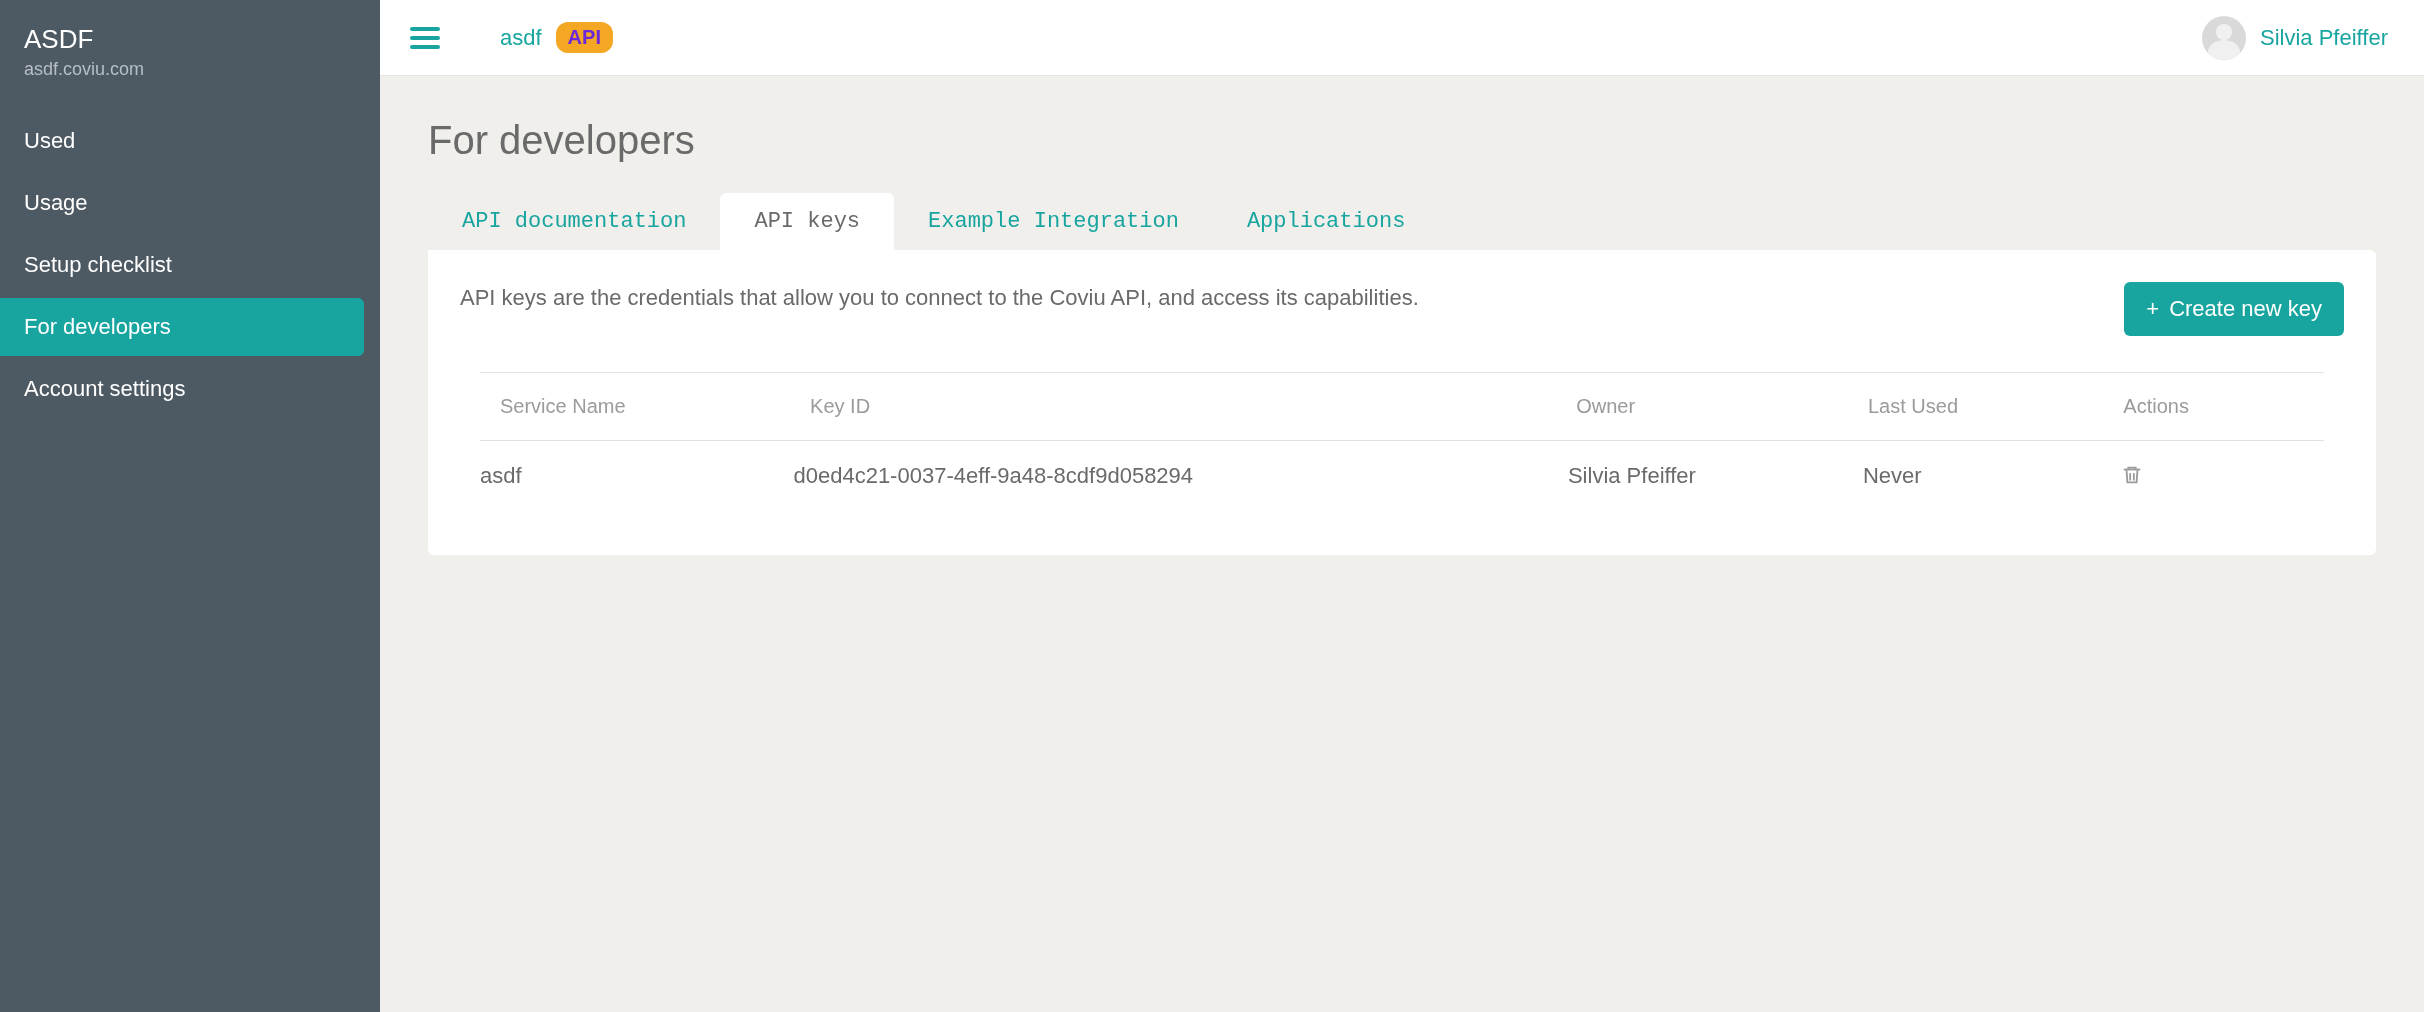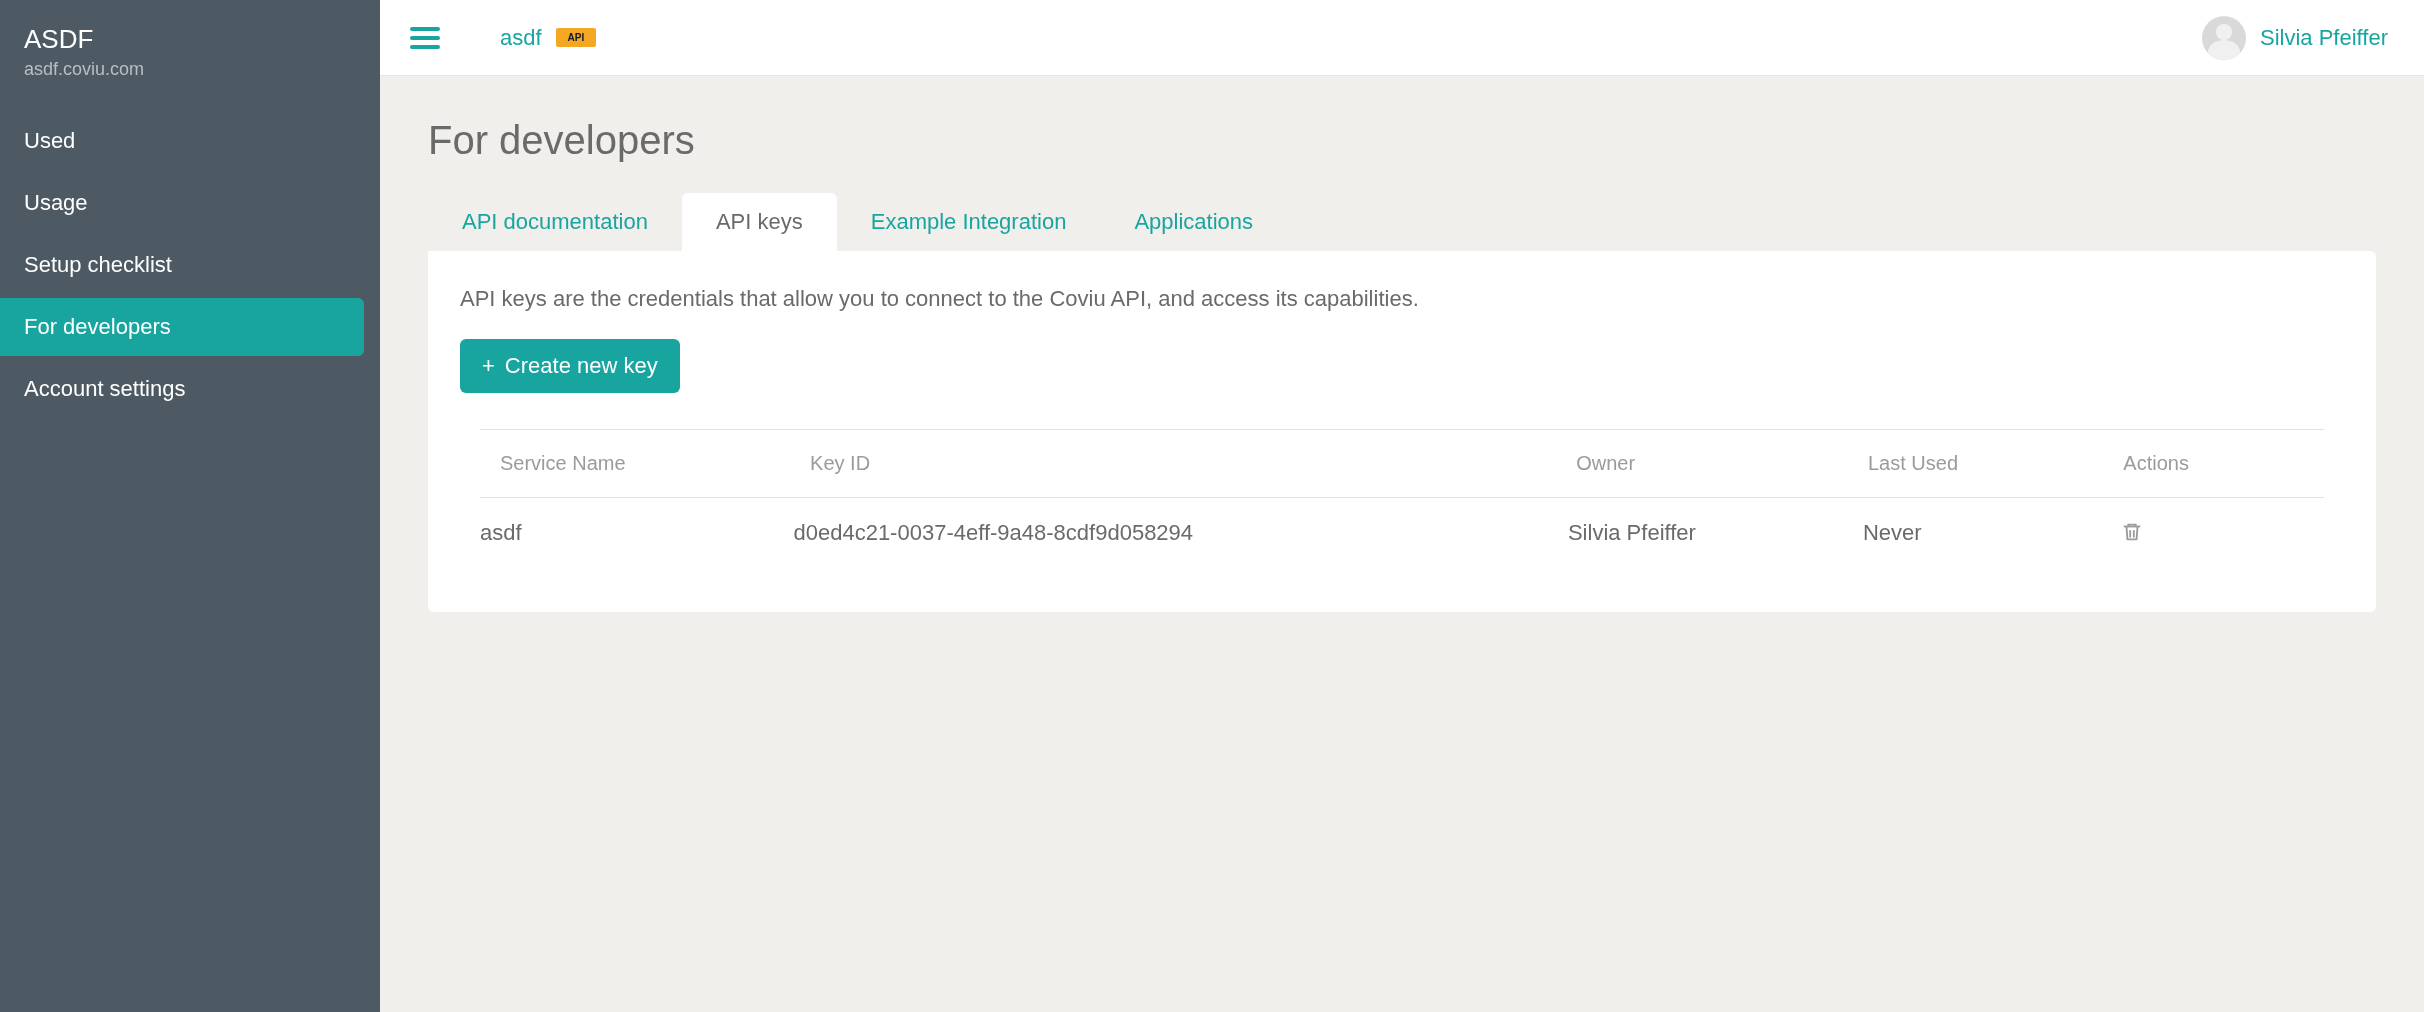--- a/index.html
+++ b/index.html
@@ -57,25 +57,25 @@
   }
   .org-name {
     margin-left: 60px;
     color: #18a5a0;
     font-size: 22px;
     font-weight: 500;
   }
   .api-badge {
     margin-left: 14px;
     background: #f4a723;
-    color: #0f172a;
-    font-size: 10px;
+    color: #6d28d9;
+    font-size: 20px;
     font-weight: 600;
     padding: 4px 12px;
-    border-radius: 2px;
+    border-radius: 12px;
   }
   .topbar-spacer { flex: 1; }
   .avatar {
     width: 44px;
     height: 44px;
     border-radius: 50%;
     background: #d9d9d9;
     position: relative;
     overflow: hidden;
   }
@@ -97,37 +97,37 @@
     margin-left: 14px;
     color: #18a5a0;
     font-size: 22px;
     cursor: pointer;
   }
 
   
   .content { padding: 42px 48px; }
   .page-title { font-size: 40px; color: #6a6a6a; font-weight: 400; margin-bottom: 30px; }
 
-  .tabs { display: flex; gap: 0; margin-bottom: 0; }
+  .tabs { display: flex; gap: 0; margin-bottom: 0; font-family: Liberation Mono, monospace; }
   .tab {
     padding: 16px 34px;
     font-size: 22px;
     color: #18a5a0;
     cursor: pointer;
     border-radius: 6px 6px 0 0;
   }
   .tab.active { background: #ffffff; color: #6a6a6a; }
 
   .panel {
     background: #ffffff;
     padding: 32px 32px 40px 32px;
     border-radius: 0 6px 6px 6px;
   }
 
-  .panel-head { display: flex; align-items: flex-start; gap: 24px; flex-direction: column; }
+  .panel-head { display: flex; align-items: flex-start; gap: 24px; }
   .panel-desc { flex: 1; font-size: 22px; color: #6a6a6a; line-height: 1.45; }
   .create-btn {
     background: #18a5a0;
     color: #ffffff;
     border: none;
     font-size: 22px;
     padding: 14px 22px;
     border-radius: 6px;
     cursor: pointer;
     white-space: nowrap;

